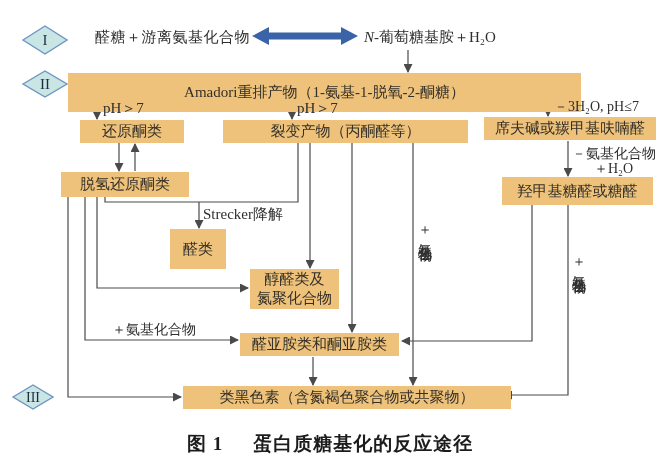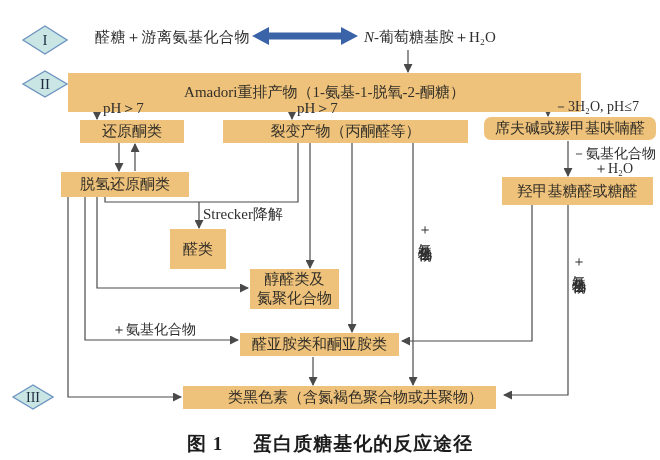--- a/index.html
+++ b/index.html
@@ -67,32 +67,32 @@
   <span class="numeral" style="left:23px;top:32px;width:44px;">I</span>
   <span class="numeral" style="left:23px;top:76px;width:44px;">II</span>
   <span class="numeral" style="left:13px;top:390px;width:40px;font-size:14px;">III</span>
 
   <span class="lbl" style="left:95px;top:29px;font-size:15px;letter-spacing:0.5px;">醛糖＋游离氨基化合物</span>
   <span class="lbl" style="left:364px;top:29px;font-size:15px;"><span class="itl">N</span><span>-葡萄糖基胺＋H₂O</span></span>
 
   <div class="box" style="left:68px;top:73px;width:513px;height:39px;">Amadori重排产物（1-氨基-1-脱氧-2-酮糖）</div>
   <div class="box" style="left:80px;top:120px;width:104px;height:23px;">还原酮类</div>
   <div class="box" style="left:223px;top:120px;width:245px;height:23px;">裂变产物（丙酮醛等）</div>
-  <div class="box" style="left:484px;top:117px;width:172px;height:23px;border-radius:7px;">席夫碱或羰甲基呋喃醛</div>
+  <div class="box" style="left:484px;top:117px;width:172px;height:23px;">席夫碱或羰甲基呋喃醛</div>
   <div class="box" style="left:61px;top:172px;width:128px;height:25px;">脱氢还原酮类</div>
   <div class="box" style="left:170px;top:229px;width:56px;height:40px;font-family:Liberation Mono, monospace;">醛类</div>
   <div class="box aldol-lines" style="left:250px;top:269px;width:89px;height:40px;">
     <span>
         <span style="display:block;">醇醛类及</span>
         <span style="display:block;">氮聚化合物</span>
       </span>
   </div>
   <div class="box" style="left:502px;top:177px;width:151px;height:28px;">羟甲基糖醛或糖醛</div>
   <div class="box" style="left:240px;top:333px;width:159px;height:23px;">醛亚胺类和酮亚胺类</div>
-  <div class="box" style="left:183px;top:386px;width:281px;height:23px;padding-left:32px;">类黑色素（含氮褐色聚合物或共聚物）</div>
+  <div class="box" style="left:183px;top:386px;width:328px;height:23px;">类黑色素（含氮褐色聚合物或共聚物）</div>
 
   <span class="lbl" style="left:103px;top:100px;font-size:15px;">pH＞7</span>
   <span class="lbl" style="left:297px;top:100px;font-size:15px;">pH＞7</span>
   <span class="lbl" style="left:554px;top:99px;font-size:14px;">－3H₂O, pH≤7</span>
   <span class="lbl" style="left:572px;top:146px;">－氨基化合物</span>
   <span class="lbl" style="left:594px;top:161px;">＋H₂O</span>
   <span class="lbl" style="left:203px;top:206px;font-size:15px;">Strecker降解</span>
   <span class="lbl" style="left:112px;top:322px;">＋氨基化合物</span>
   <span class="lbl vert" style="left:417px;top:218px;height:92px;">＋氨基化合物</span>
   <span class="lbl vert" style="left:571px;top:250px;height:92px;">＋氨基化合物</span>

